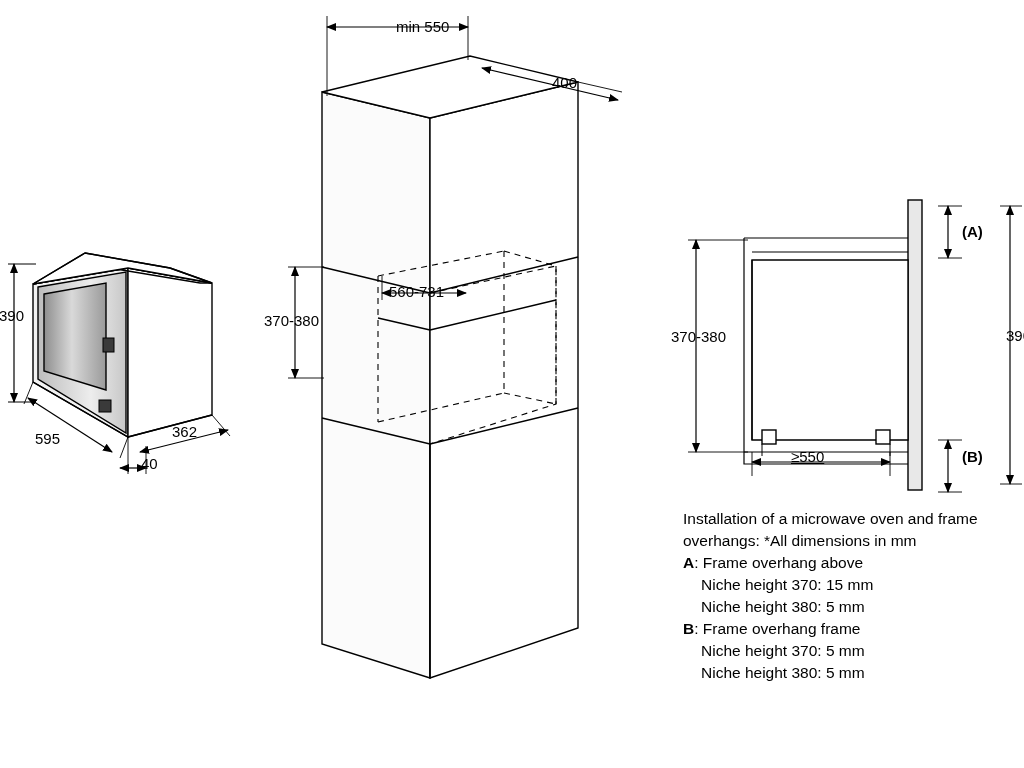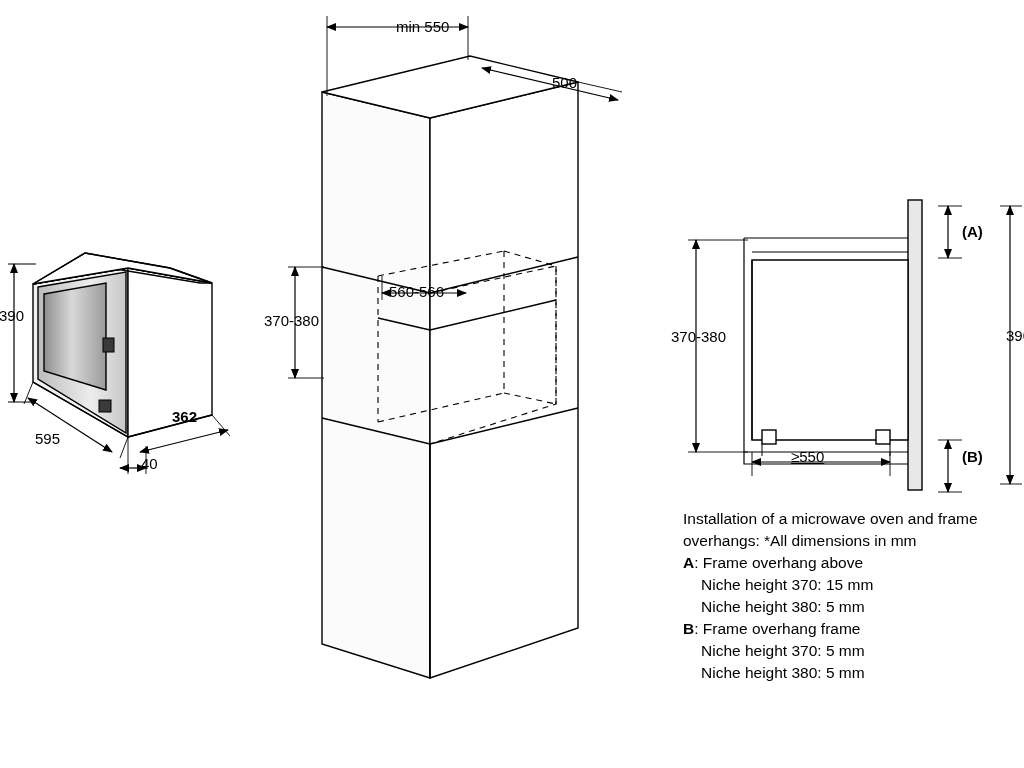--- a/index.html
+++ b/index.html
@@ -193,26 +193,26 @@
       <line x1="938" y1="258" x2="962" y2="258" stroke-width="0.9"></line>
 
       <line x1="948" y1="440" x2="948" y2="492" marker-start="url(#arrTail)" marker-end="url(#arrHead)"></line>
       <line x1="938" y1="440" x2="962" y2="440" stroke-width="0.9"></line>
       <line x1="938" y1="492" x2="962" y2="492" stroke-width="0.9"></line>
     </g>
   </svg>
 
   <div class="lbl" style="left:-1px; top:307px;">390</div>
   <div class="lbl" style="left:35px; top:430px;">595</div>
-  <div class="lbl" style="left:172px; top:408px;font-weight:bold;">362</div>
+  <div class="lbl" style="left:172px; top:423px;">362</div>
   <div class="lbl" style="left:141px; top:455px;">40</div>
 
   <div class="lbl" style="left:377px; top:18px;margin-left:19px;">min 550</div>
-  <div class="lbl" style="left:552px; top:74px;">500</div>
-  <div class="lbl" style="left:389px; top:283px;">560-566</div>
+  <div class="lbl" style="left:552px; top:74px;">400</div>
+  <div class="lbl" style="left:389px; top:283px;">560-731</div>
   <div class="lbl" style="left:264px; top:312px;">370-380</div>
 
   <div class="lbl" style="left:671px; top:328px;">370-380</div>
   <div class="lbl" style="left:1006px; top:327px;">390</div>
   <div class="lbl" style="left:791px; top:448px;text-decoration:underline;">≥550</div>
 
   <div class="lbl bold" style="left:962px; top:223px;">(A)</div>
   <div class="lbl bold" style="left:962px; top:448px;">(B)</div>
 
   <div class="notes">

